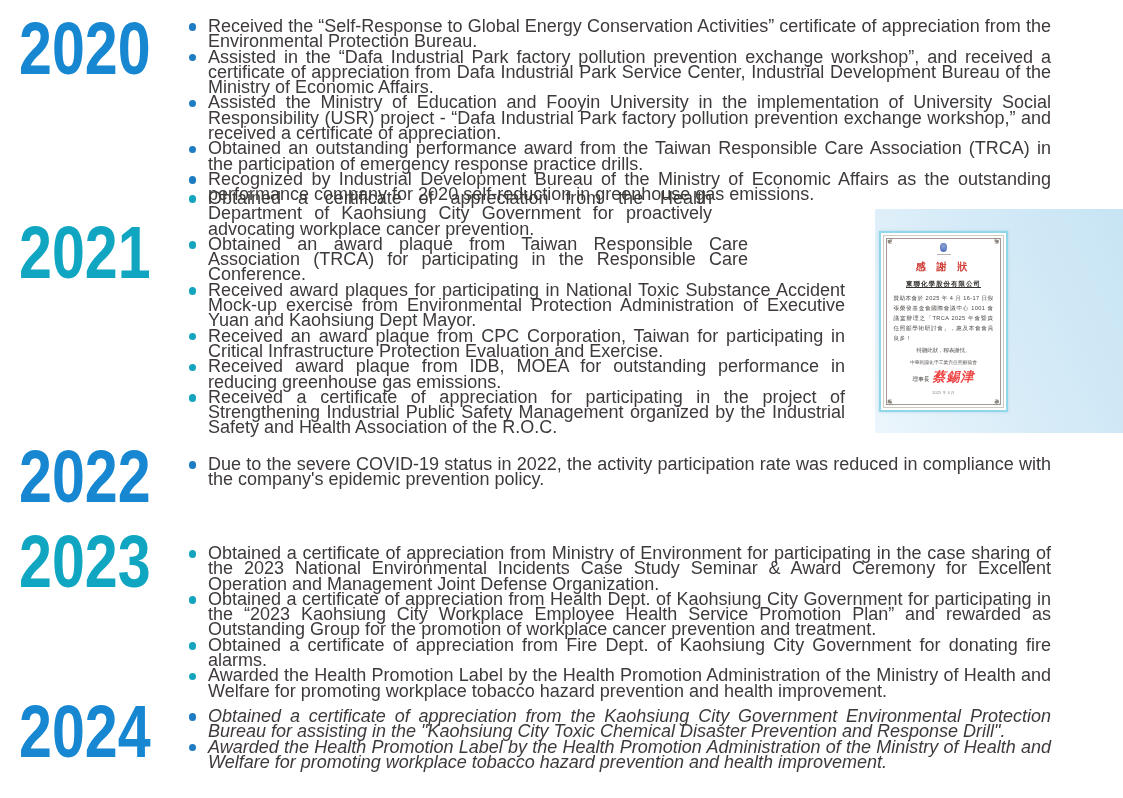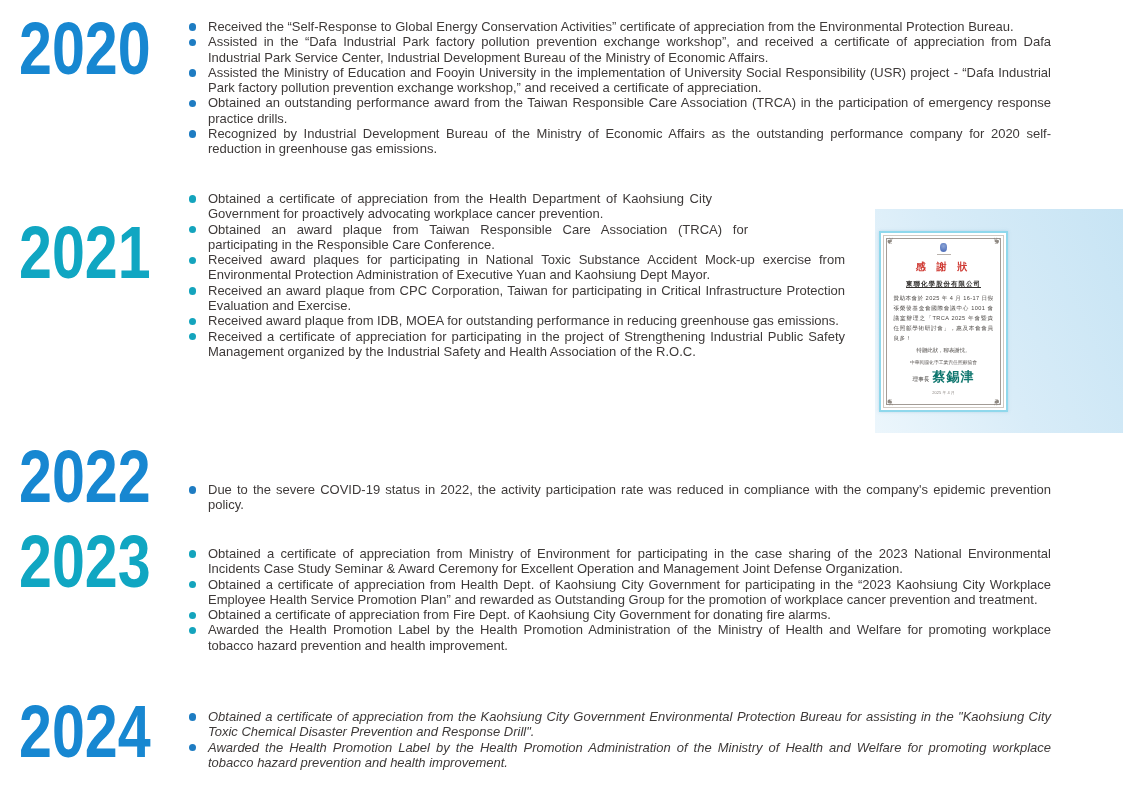--- a/index.html
+++ b/index.html
@@ -21,42 +21,42 @@
   .year.blue{color:#1787d1;}
   .year.teal{color:#10a6c2;}
 
   
   ul.items{
     position:absolute;left:185px;margin:0;padding:0;list-style:none;
   }
   ul.items li{
     position:relative;
     padding-left:23px;
-    font-size:13px;line-height:15.3px;
+    font-size:18px;line-height:15.3px;
     color:#3e3a39;
     text-align:justify;
     box-sizing:border-box;
   }
   .bullet{
     position:absolute;left:4px;top:4.4px;
     width:7.4px;height:7.4px;border-radius:50%;
     display:inline-block;
   }
   .sec-blue .bullet{background:#1e7cc2;}
   .sec-teal .bullet{background:#14a4bd;}
 
   
   #list-2020 li, #list-2022 li, #list-2023 li, #list-2024 li{width:866px;}
   #list-2021 li{width:660px;}
   #list-2021 li:nth-child(1){width:527px;}
   #list-2021 li:nth-child(2){width:563px;}
 
   #list-2020{top:19px;}
   #list-2021{top:191px;}
-  #list-2022{top:457px;margin-top:25px;}
+  #list-2022{top:457px;}
   #list-2023{top:546px;}
   #list-2024{top:709px;font-style:italic;}
 
   #year-2020{top:12px;}
   #year-2021{top:216px;}
   #year-2022{top:440px;}
   #year-2023{top:525px;}
   #year-2024{top:695px;}
 
   
@@ -106,22 +106,22 @@
   }
   .cert-body{
     margin-top:5px;font-size:5.6px;line-height:1.78;color:#4a4643;
     text-align:justify;width:100px;letter-spacing:.4px;
   }
   .cert-closing{margin-top:3px;font-size:5.4px;color:#4a4643;}
   .cert-org{margin-top:5px;font-size:4.8px;color:#5a5552;white-space:nowrap;}
   .cert-sign{margin-top:3px;display:flex;align-items:baseline;gap:3px;}
   .cert-sign-title{font-size:5.6px;color:#3c3936;}
   .cert-sign-name{
-    font-family:"DejaVu Serif",serif;font-weight:bold;
-    font-size:13px;color:#0f766e;letter-spacing:1px;white-space:nowrap;
+    font-family:"DejaVu Serif",serif;font-style:italic;font-weight:bold;
+    font-size:13px;color:#ef4444;letter-spacing:1px;white-space:nowrap;
   }
   .cert-date{margin-top:4px;font-size:4px;color:#8b8580;}
 </style>
 </head>
 <body>
 
 <div class="canvas">
 
   <div class="highlight-panel"></div>
 

